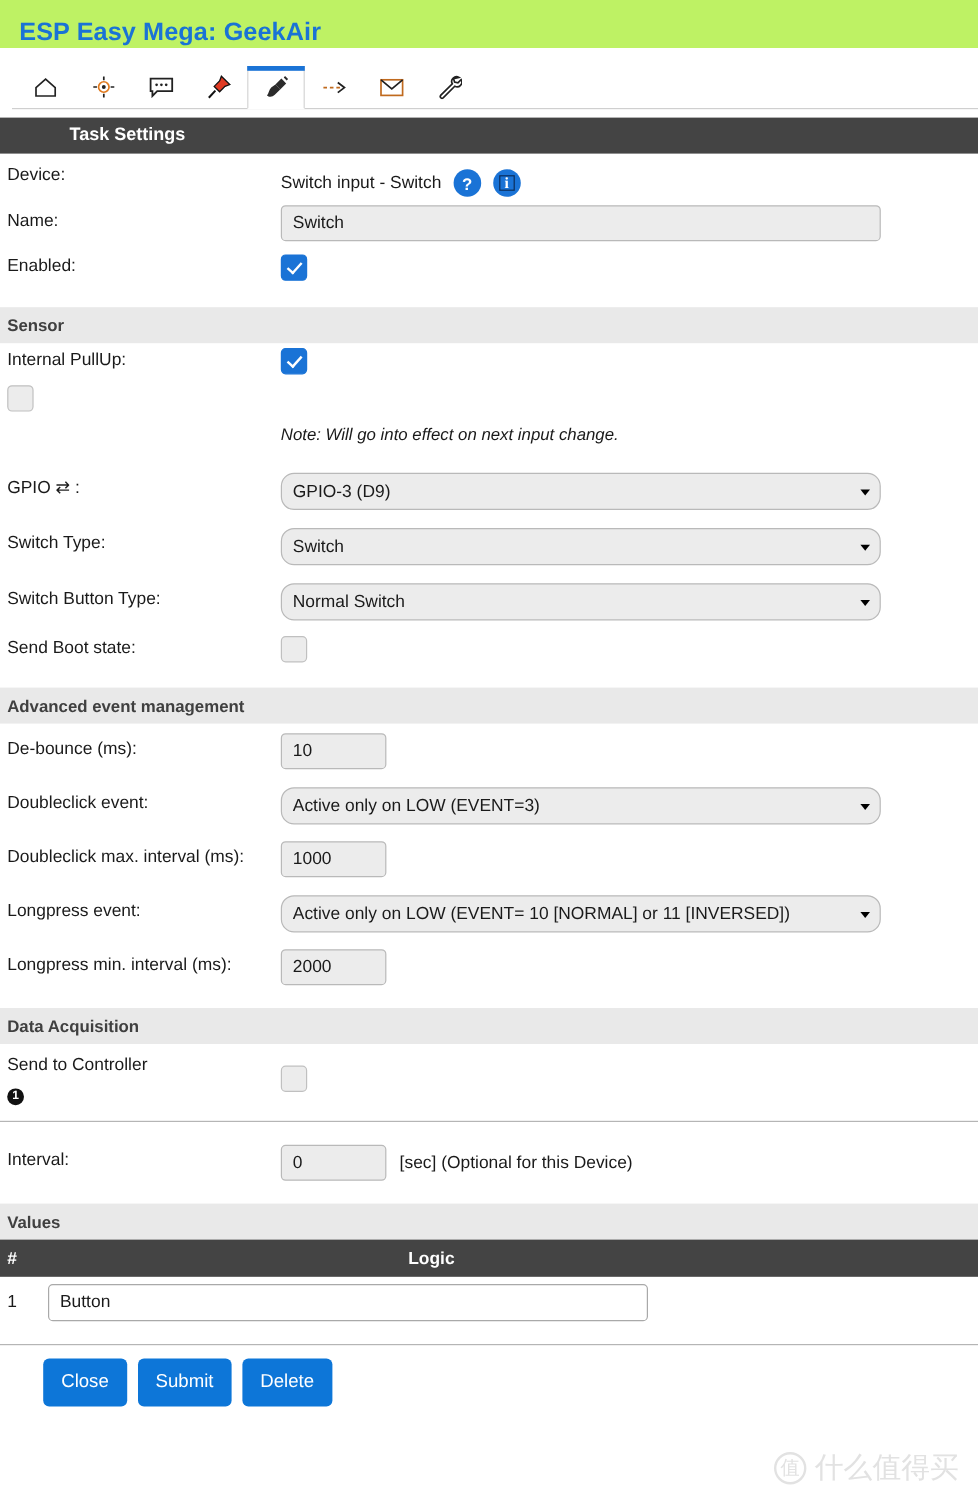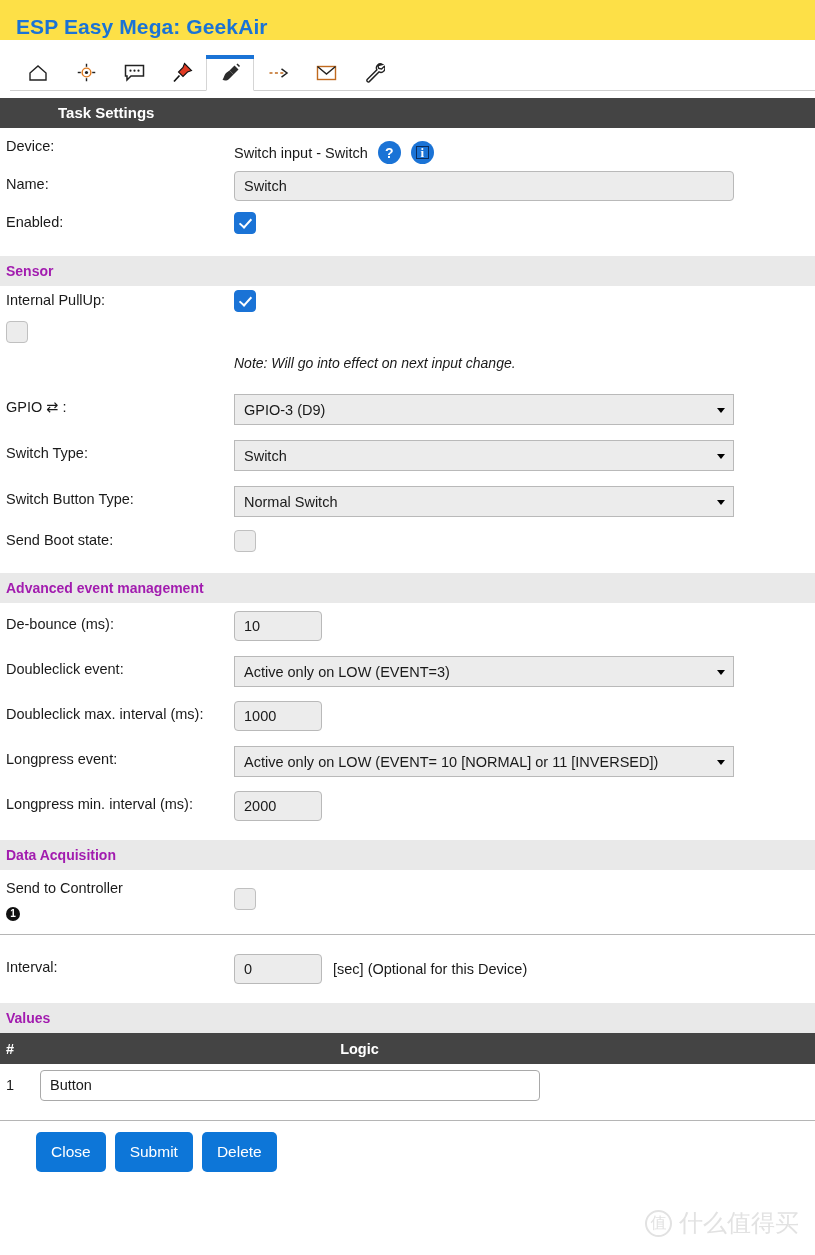--- a/index.html
+++ b/index.html
@@ -10,21 +10,21 @@
     height: 1255px;
     background: #ffffff;
     font-family: "Liberation Sans", sans-serif;
     color: #1a1a1a;
     overflow: hidden;
   }
 
   
   #page-header {
     padding: 14px 0 0 14px;
-    background: #fde047;
+    background: #bef264;
   }
   #app-title {
     font-size: 21px;
     font-weight: bold;
     color: #1a73d6;
     letter-spacing: 0.1px;
     line-height: 26px;
     margin: 0 0 13px 2px;
   }
 
@@ -70,21 +70,21 @@
     color: #ffffff;
     font-size: 15px;
     font-weight: bold;
     height: 30px;
     line-height: 30px;
     padding-left: 58px;
     margin-top: 7px;
   }
   .section-bar-light {
     background: #e9e9e9;
-    color: #a21caf;
+    color: #404040;
     font-size: 14px;
     font-weight: bold;
     height: 30px;
     line-height: 30px;
     padding-left: 6px;
   }
 
   
   .form-area { padding: 0 0 0 0; }
   .form-row {
@@ -136,21 +136,21 @@
   }
   .select-wrap.wide { width: 500px; }
   select.sel {
     -webkit-appearance: none;
     appearance: none;
     font-family: "Liberation Sans", sans-serif;
     font-size: 14.5px;
     color: #1a1a1a;
     background: #ececec;
     border: 1px solid #b9b9b9;
-    border-radius: 0;
+    border-radius: 11px;
     height: 31px;
     width: 100%;
     padding: 0 24px 0 9px;
     outline: none;
     text-overflow: clip;
   }
   .sel-arrow {
     position: absolute;
     right: 9px;
     top: 50%;

